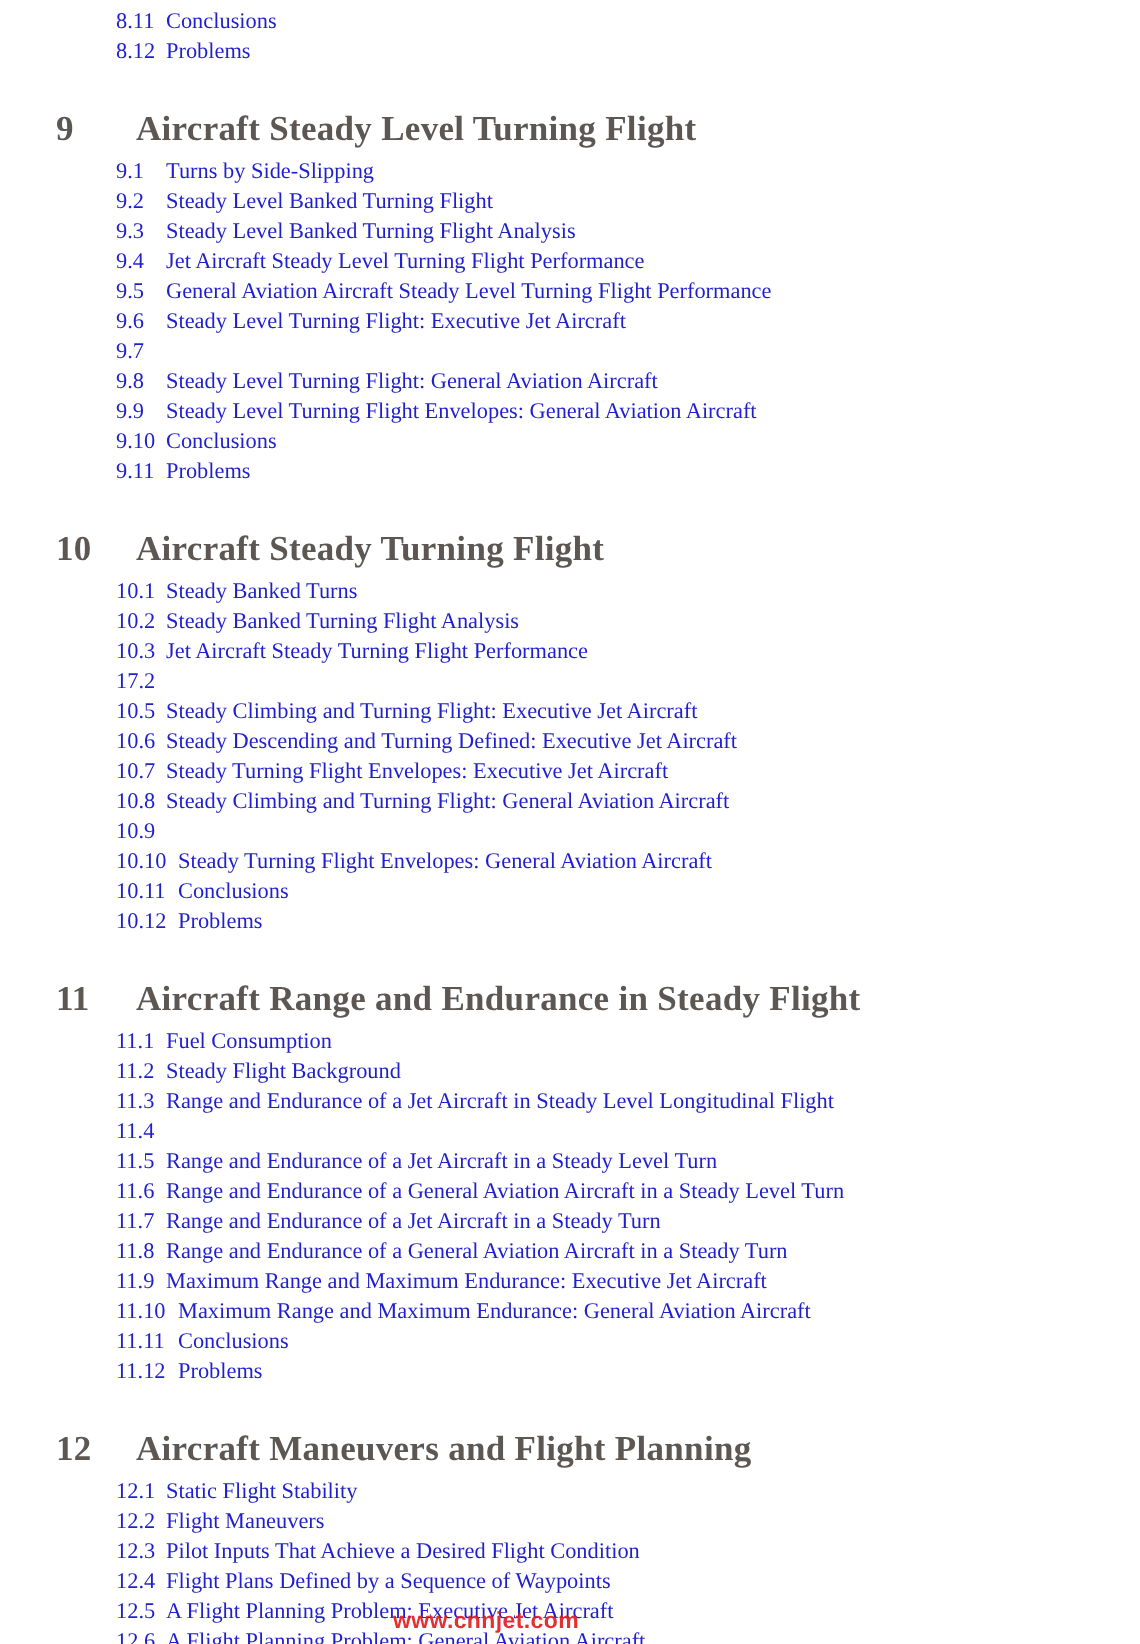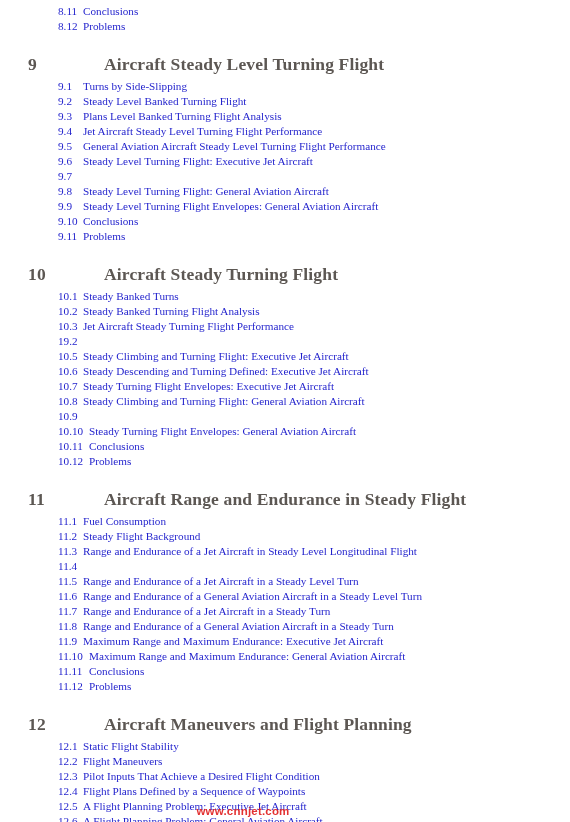--- a/index.html
+++ b/index.html
@@ -38,21 +38,20 @@
   }
   .chapter .ch-num {
     width: 40px;
     flex: 0 0 40px;
     margin-left: 28px;
     text-align: left;
   }
   .chapter .ch-title {
     flex: 1 1 auto;
     white-space: nowrap;
-    margin-left: 36px;
   }
 
   
   .section {
     display: flex;
     align-items: baseline;
     color: #1f1fcc;
     font-size: 11.2px;
     line-height: 15.05px;
     white-space: nowrap;
@@ -119,21 +118,21 @@
       <div class="section">
         <span class="sec-num">9.1</span>
         <span class="sec-title">Turns by Side-Slipping</span>
       </div>
       <div class="section">
         <span class="sec-num">9.2</span>
         <span class="sec-title">Steady Level Banked Turning Flight</span>
       </div>
       <div class="section">
         <span class="sec-num">9.3</span>
-        <span class="sec-title">Plans Level Banked Turning Flight Analysis</span>
+        <span class="sec-title">Steady Level Banked Turning Flight Analysis</span>
       </div>
       <div class="section">
         <span class="sec-num">9.4</span>
         <span class="sec-title">Jet Aircraft Steady Level Turning Flight Performance</span>
       </div>
       <div class="section">
         <span class="sec-num">9.5</span>
         <span class="sec-title">General Aviation Aircraft Steady Level Turning Flight Performance</span>
       </div>
       <div class="section">
@@ -171,21 +170,21 @@
       </div>
       <div class="section">
         <span class="sec-num">10.2</span>
         <span class="sec-title">Steady Banked Turning Flight Analysis</span>
       </div>
       <div class="section">
         <span class="sec-num">10.3</span>
         <span class="sec-title">Jet Aircraft Steady Turning Flight Performance</span>
       </div>
       <div class="section">
-        <span class="sec-num">19.2</span>
+        <span class="sec-num">17.2</span>
       </div>
       <div class="section">
         <span class="sec-num">10.5</span>
         <span class="sec-title">Steady Climbing and Turning Flight: Executive Jet Aircraft</span>
       </div>
       <div class="section">
         <span class="sec-num">10.6</span>
         <span class="sec-title">Steady Descending and Turning Defined: Executive Jet Aircraft</span>
       </div>
       <div class="section">

